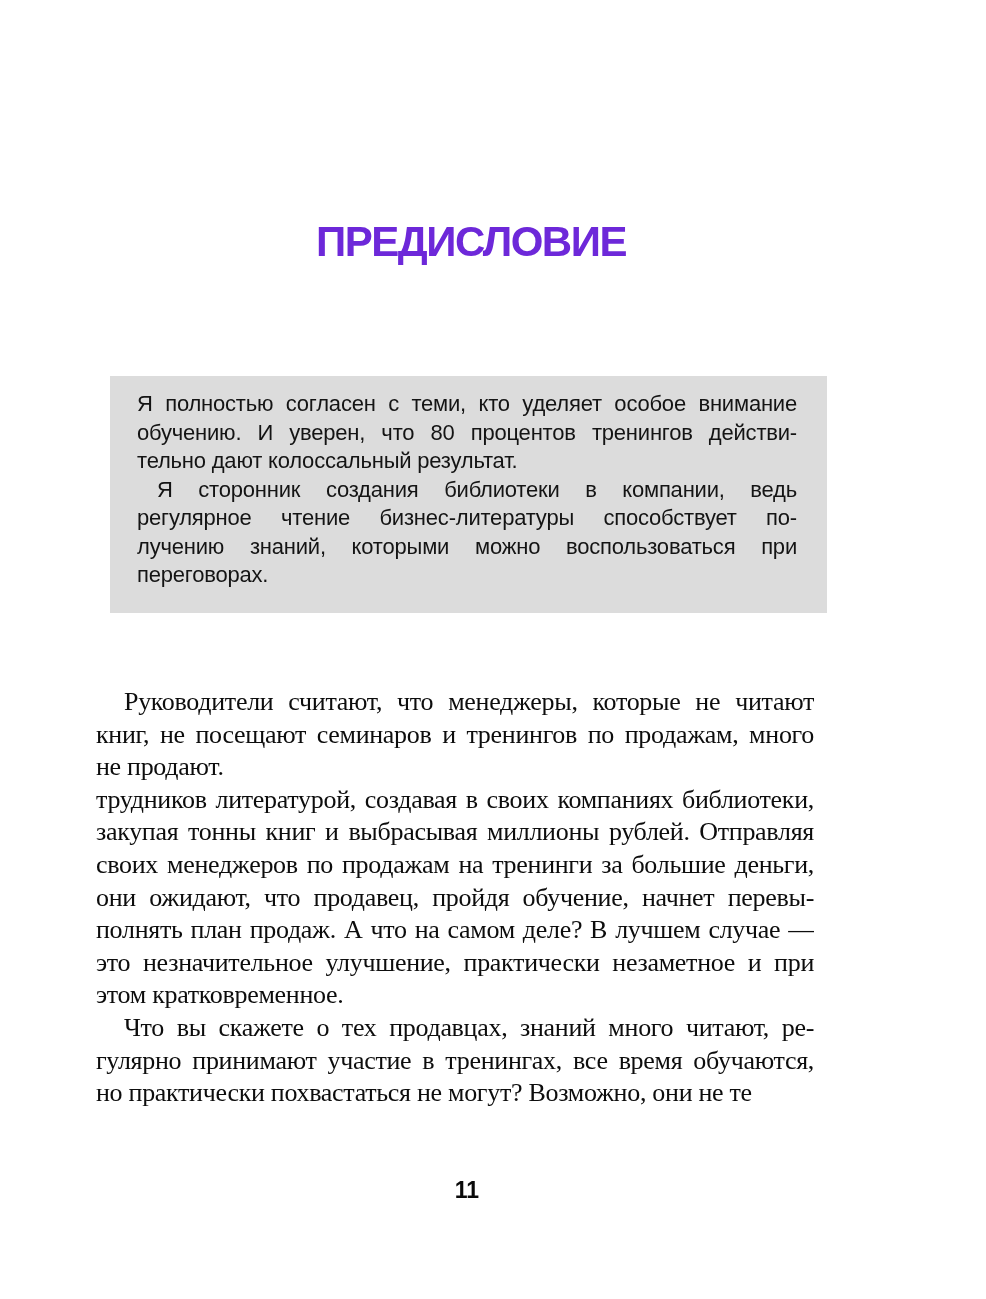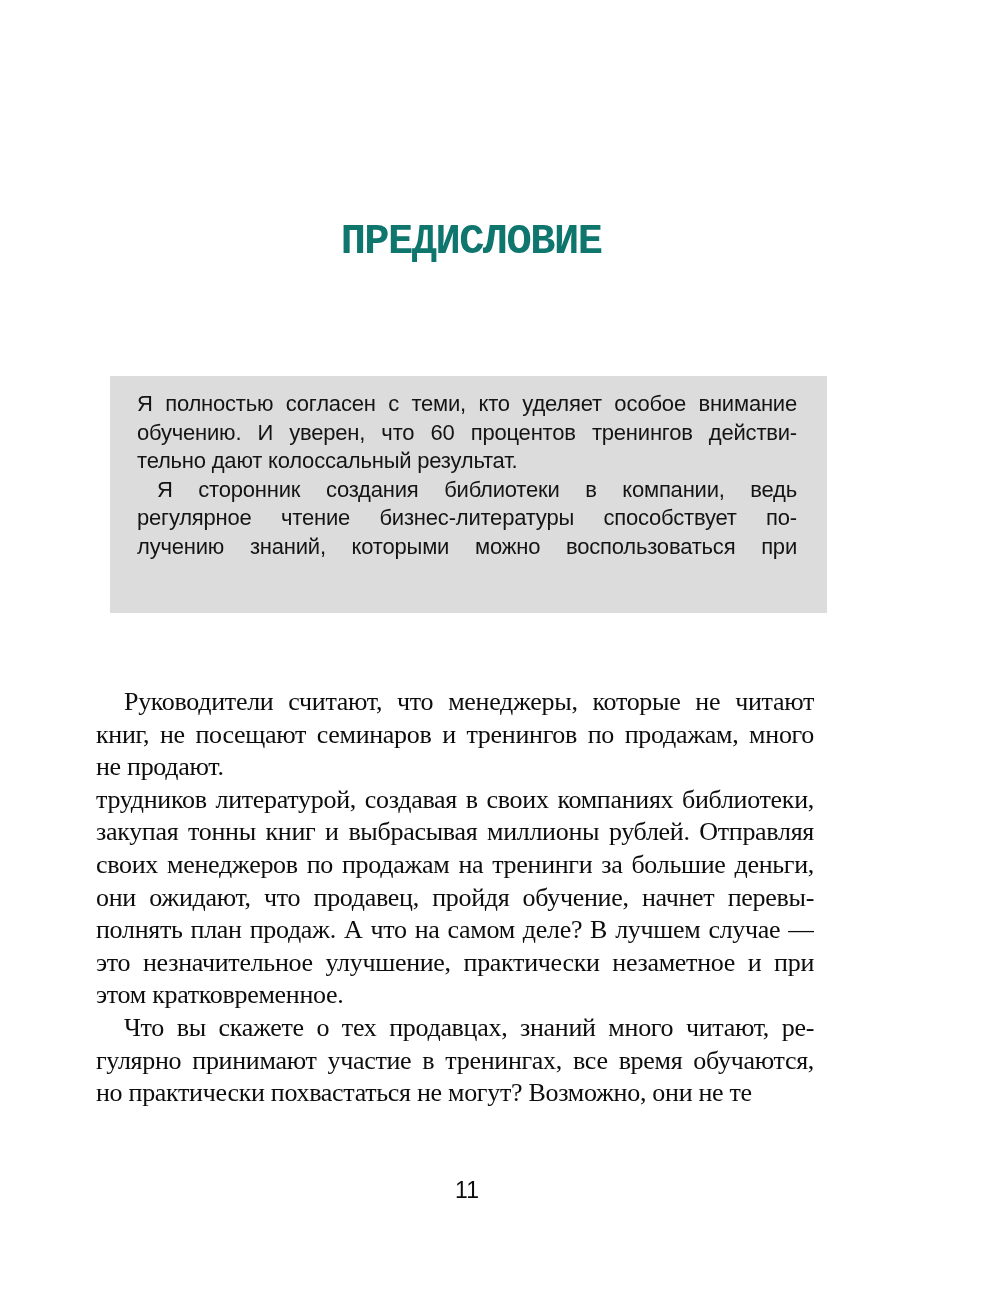--- a/index.html
+++ b/index.html
@@ -14,27 +14,27 @@
     background: #ffffff;
     overflow: hidden;
     color: #111111;
   }
   .title {
     position: absolute;
     left: 112px;
     top: 221px;
     width: 718px;
     margin: 0;
-    font-family: Liberation Mono, monospace;
+    font-family: Liberation Sans, sans-serif;
     font-weight: bold;
     font-size: 42px;
     line-height: 42px;
     letter-spacing: -1.5px;
     text-align: center;
-    color: #0f766e;
+    color: #6d28d9;
     white-space: nowrap;
   }
   .quote-box {
     position: absolute;
     left: 110px;
     top: 376px;
     width: 717px;
     height: 237px;
     box-sizing: border-box;
     padding: 14px 30px 16px 27px;
@@ -65,41 +65,42 @@
     text-align-last: left;
   }
   .quote-box .line.indent { text-indent: 20px; }
   .body-text .line.indent { text-indent: 28px; }
   .page-number {
     position: absolute;
     left: 112px;
     top: 1179px;
     width: 710px;
     font-family: "Liberation Sans", sans-serif;
-    font-weight: normal;
+    font-weight: bold;
     font-size: 23px;
     line-height: 23px;
     text-align: center;
     color: #0a0a0a;
   }
 </style>
 </head>
 <body>
 
 <div class="page">
 
   <h1 class="title">ПРЕДИСЛОВИЕ</h1>
 
   <div class="quote-box" style="background: rgb(220, 220, 220);">
       <div class="line">Я полностью согласен с теми, кто уделяет особое внимание</div>
-      <div class="line">обучению. И уверен, что 60 процентов тренингов действи-</div>
+      <div class="line">обучению. И уверен, что 80 процентов тренингов действи-</div>
       <div class="line last">тельно дают колоссальный результат.</div>
       <div class="line indent">Я сторонник создания библиотеки в компании, ведь</div>
       <div class="line">регулярное чтение бизнес-литературы способствует по-</div>
       <div class="line">лучению знаний, которыми можно воспользоваться при</div>
+      <div class="line last">переговорах.</div>
     </div>
 
   <div class="body-text">
       <div class="line indent">Руководители считают, что менеджеры, которые не читают</div>
       <div class="line">книг, не посещают семинаров и тренингов по продажам, много</div>
       <div class="line last">не продают.</div>
       <div class="line">трудников литературой, создавая в своих компаниях библиотеки,</div>
       <div class="line">закупая тонны книг и выбрасывая миллионы рублей. Отправляя</div>
       <div class="line">своих менеджеров по продажам на тренинги за большие деньги,</div>
       <div class="line">они ожидают, что продавец, пройдя обучение, начнет перевы-</div>

